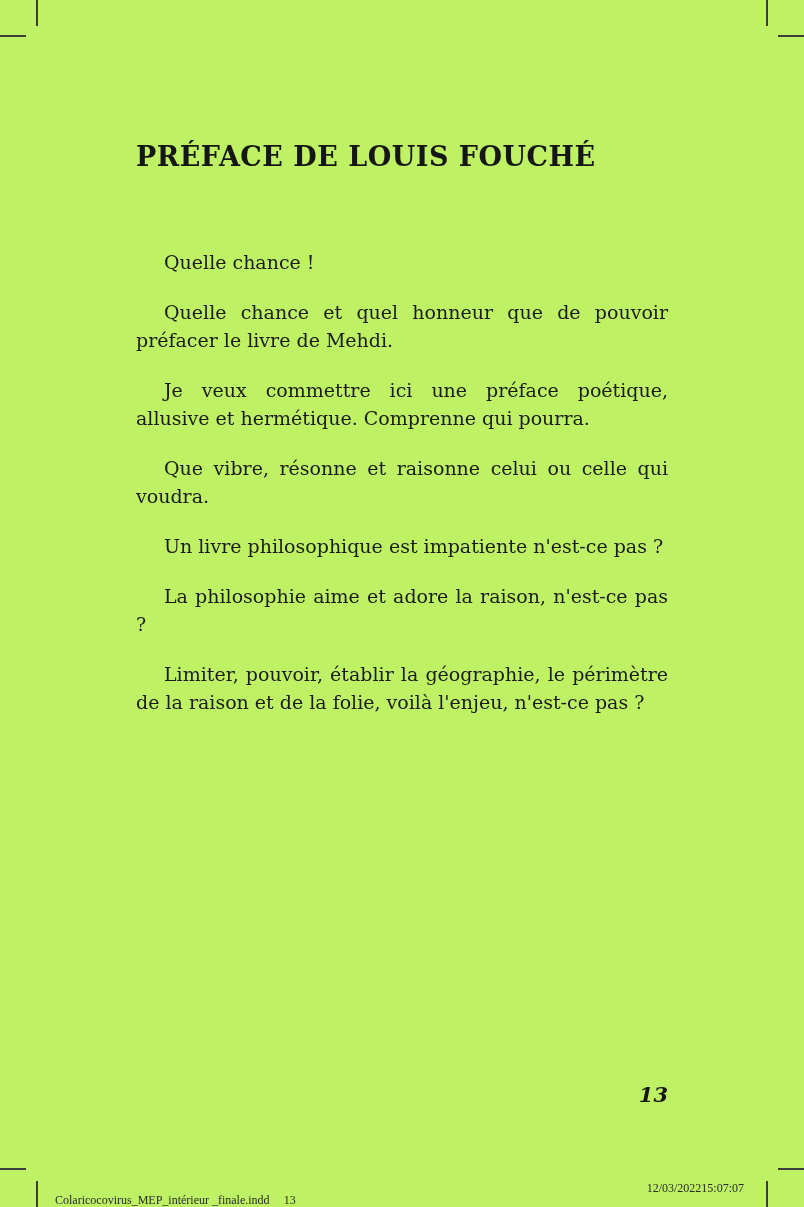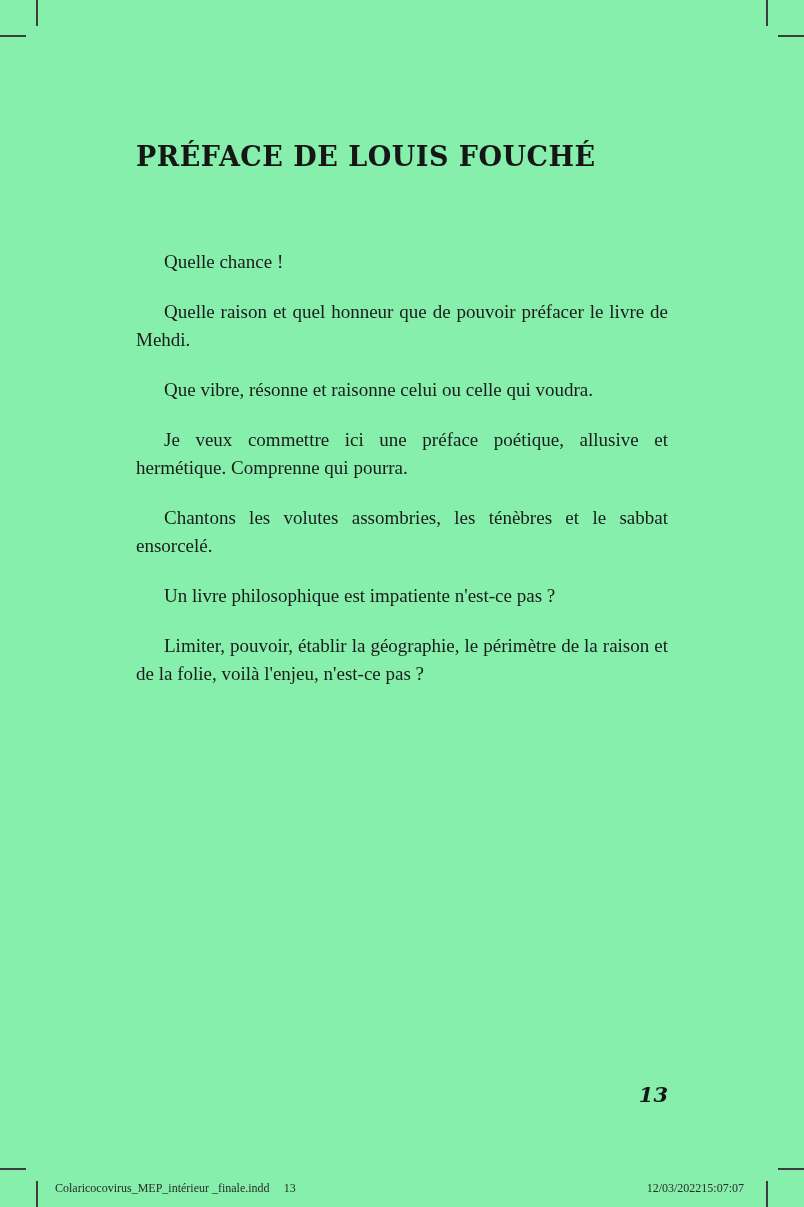--- a/index.html
+++ b/index.html
@@ -4,21 +4,21 @@
 <style>
   html, body {
     margin: 0;
     padding: 0;
     background: #ffffff;
   }
   .sheet {
     position: relative;
     width: 804px;
     height: 1207px;
-    background: #86efac;
+    background: #bef264;
     overflow: hidden;
     font-family: "DejaVu Serif", serif;
     color: #1b1b1b;
   }
   
   .crop {
     position: absolute;
     background: #3d3d3d;
   }
   .crop.v { width: 2px; height: 26px; }
@@ -48,21 +48,20 @@
     color: #161616;
     white-space: nowrap;
   }
   .paragraphs p {
     margin: 0 0 22px 0;
     font-size: 19px;
     line-height: 28px;
     text-align: justify;
     text-indent: 28px;
     color: #1b1b1b;
-    font-family: Liberation Serif, serif;
   }
   .page-number {
     position: absolute;
     left: 136px;
     top: 1082px;
     width: 532px;
     text-align: right;
     font-size: 21px;
     font-style: italic;
     font-weight: bold;
@@ -75,21 +74,21 @@
     left: 0;
     top: 1181px;
     width: 804px;
     font-family: "Liberation Serif", serif;
     font-size: 12px;
     color: #2a2a2a;
   }
   .slug .slug-left {
     position: absolute;
     left: 55px;
-    top: 0;
+    top: 12px;
     white-space: nowrap;
   }
   .slug .slug-left .slug-page {
     margin-left: 14px;
   }
   .slug .slug-right {
     position: absolute;
     right: 60px;
     top: 0;
     white-space: nowrap;
@@ -108,25 +107,25 @@
   <div class="crop h tr-h"></div>
   <div class="crop h bl-h"></div>
   <div class="crop v bl-v"></div>
   <div class="crop h br-h"></div>
   <div class="crop v br-v"></div>
 
   <div class="content">
     <h1 class="title">PRÉFACE DE LOUIS FOUCHÉ</h1>
     <div class="paragraphs">
       <p>Quelle chance !</p>
-      <p>Quelle raison et quel honneur que de pouvoir préfacer le livre de Mehdi.</p>
+      <p>Quelle chance et quel honneur que de pouvoir préfacer le livre de Mehdi.</p>
+      <p>Je veux commettre ici une préface poétique, allusive et hermétique. Comprenne qui pourra.</p>
       <p>Que vibre, résonne et raisonne celui ou celle qui voudra.</p>
-      <p>Je veux commettre ici une préface poétique, allusive et hermétique. Comprenne qui pourra.</p>
-      <p>Chantons les volutes assombries, les ténèbres et le sabbat ensorcelé.</p>
       <p>Un livre philosophique est impatiente n'est-ce pas ?</p>
+      <p>La philosophie aime et adore la raison, n'est-ce pas ?</p>
       <p>Limiter, pouvoir, établir la géographie, le périmètre de la raison et de la folie, voilà l'enjeu, n'est-ce pas ?</p>
     </div>
   </div>
 
   <div class="page-number">13</div>
 
   <div class="slug">
     <div class="slug-left">
       <span>Colaricocovirus_MEP_intérieur _finale.indd</span><span class="slug-page">13</span>
     </div>

